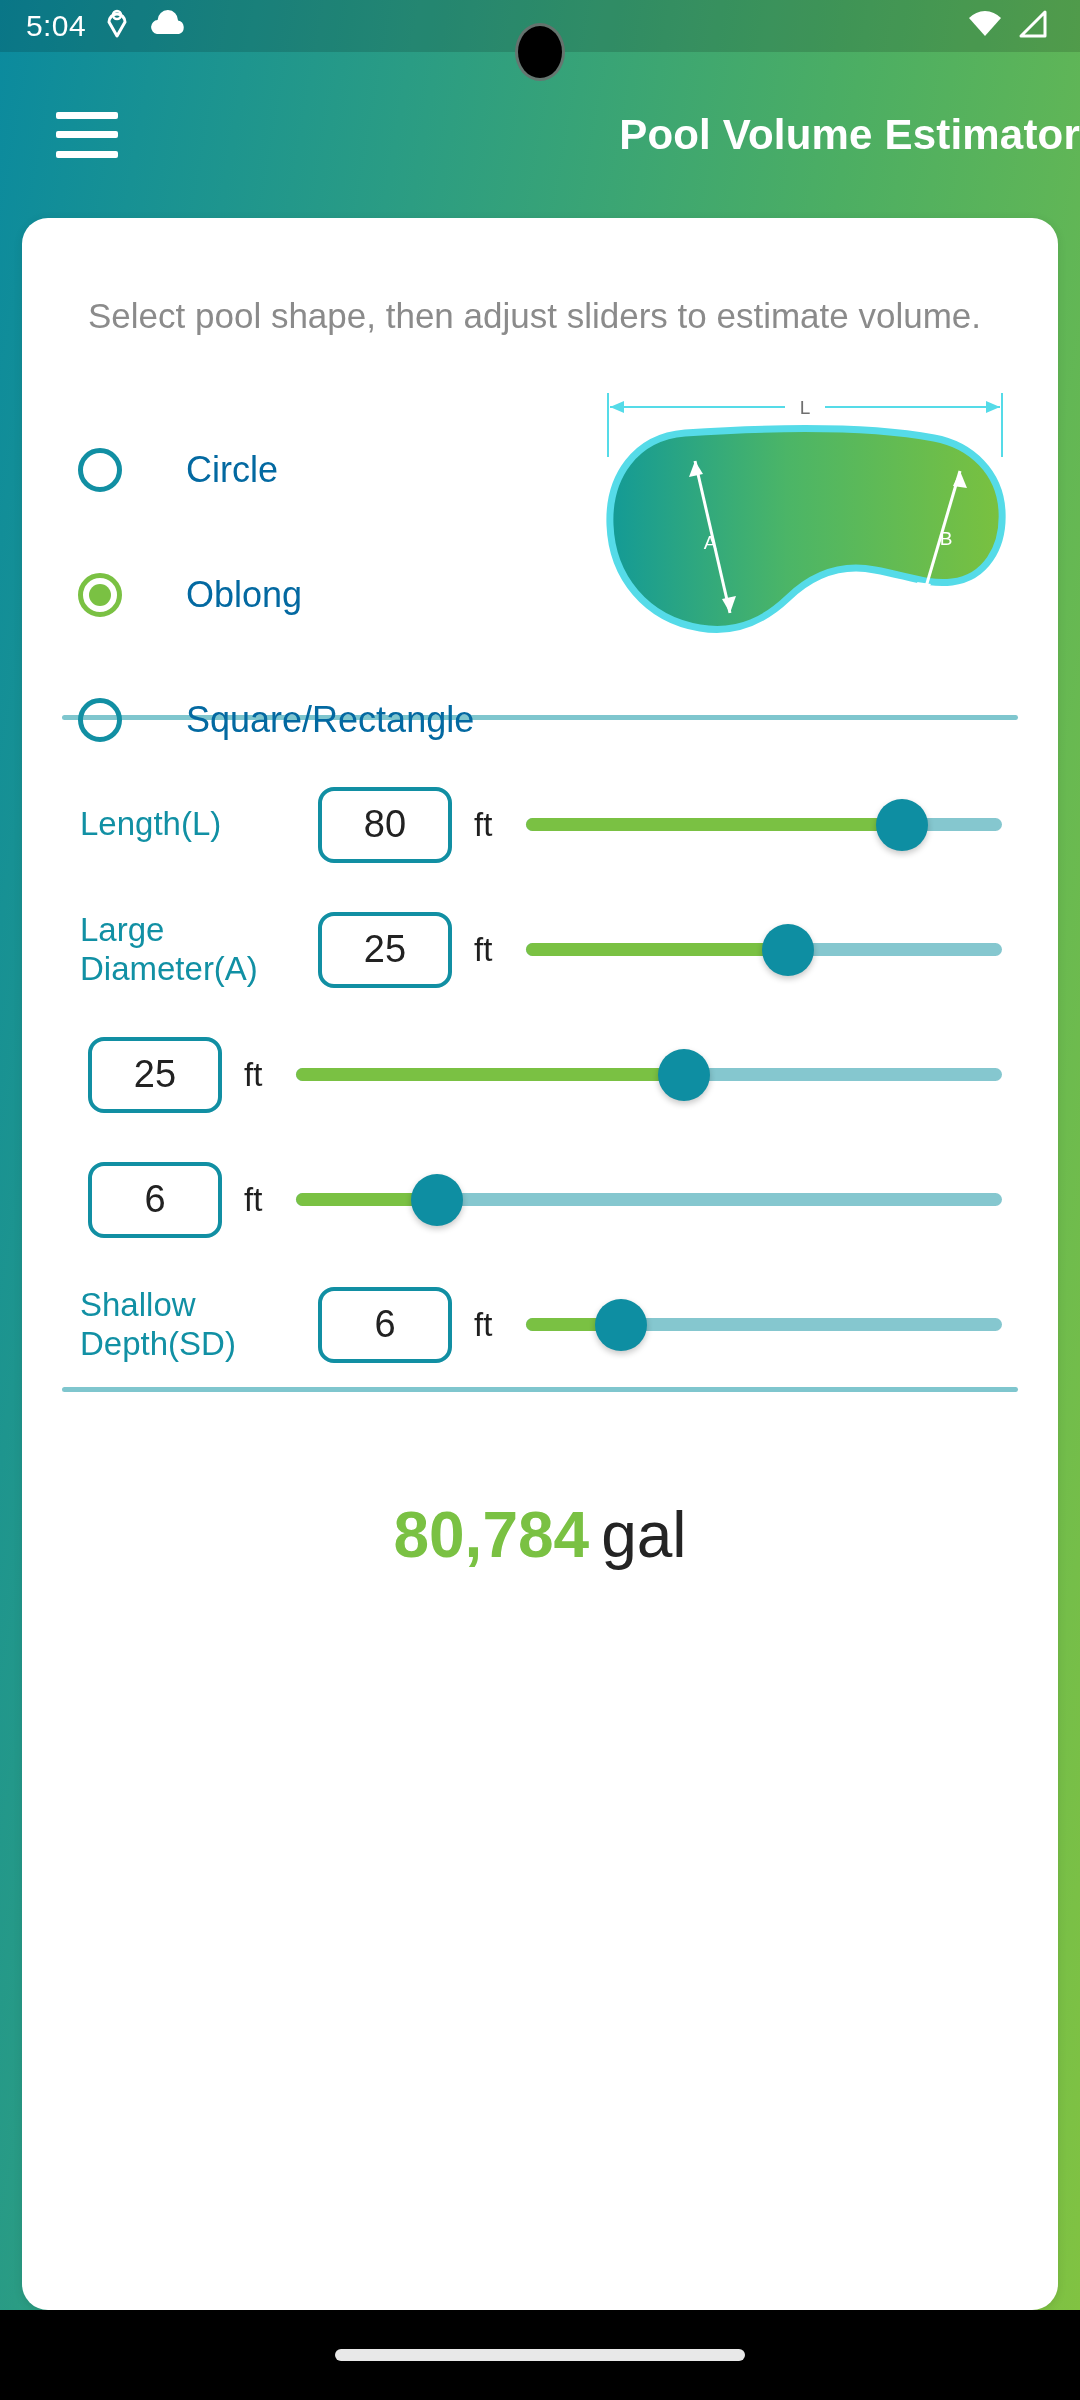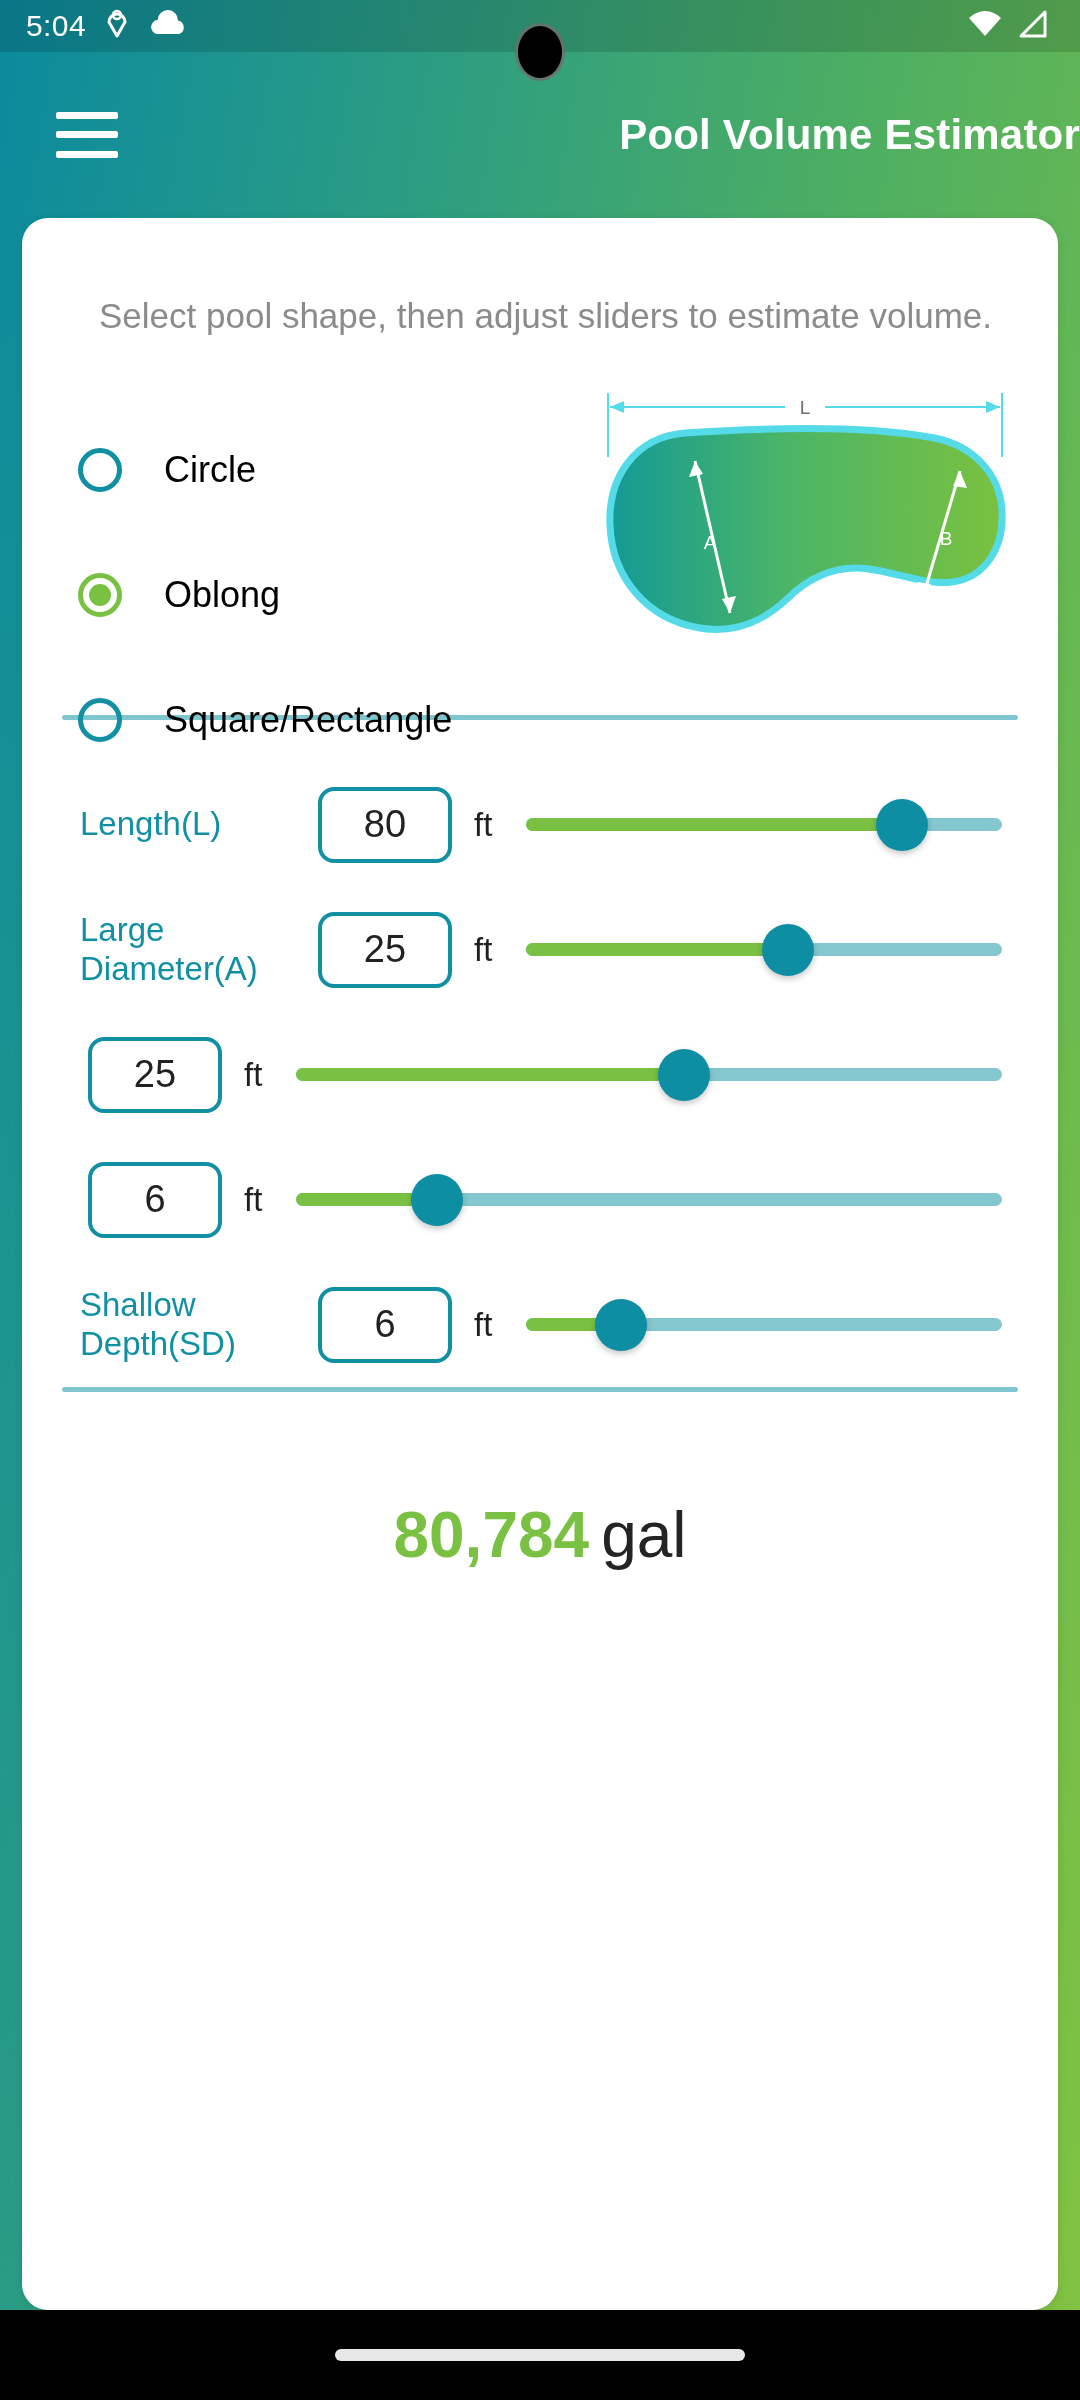--- a/index.html
+++ b/index.html
@@ -66,21 +66,21 @@
     position: absolute; left: 22px; top: 218px;
     width: 1036px; height: 2092px;
     background: #fff;
     border-radius: 26px;
     box-shadow: 0 2px 10px rgba(0,0,0,.10);
     overflow: hidden;
   }
 
   #instruction {
     margin: 74px 66px 0 66px;
-    text-align: right;
+    text-align: left;
     color: #8b8b8b;
     font-size: 35px;
     line-height: 1.35;
     font-weight: 400;
   }
 
   
   #shape-section {
     position: relative;
     margin-top: 38px;
@@ -98,22 +98,22 @@
   .radio-dot {
     width: 44px; height: 44px; border-radius: 50%;
     border: 5px solid #118fa3;
     flex: 0 0 auto;
     display: flex; align-items: center; justify-content: center;
   }
   .radio-row.selected .radio-dot { border-color: #7ac143; }
   .radio-dot span { display: none; width: 22px; height: 22px; border-radius: 50%; background: #7ac143; }
   .radio-row.selected .radio-dot span { display: block; }
   .radio-label {
-    margin-left: 42px;
-    font-size: 36px; color: #000000;
+    margin-left: 64px;
+    font-size: 36px; color: #0369a1;
   }
 
   #pool-diagram {
     position: absolute; right: 38px; top: 8px;
     width: 430px; height: 290px;
   }
 
   
   .divider {
     height: 5px; background: #7fc6ce;

